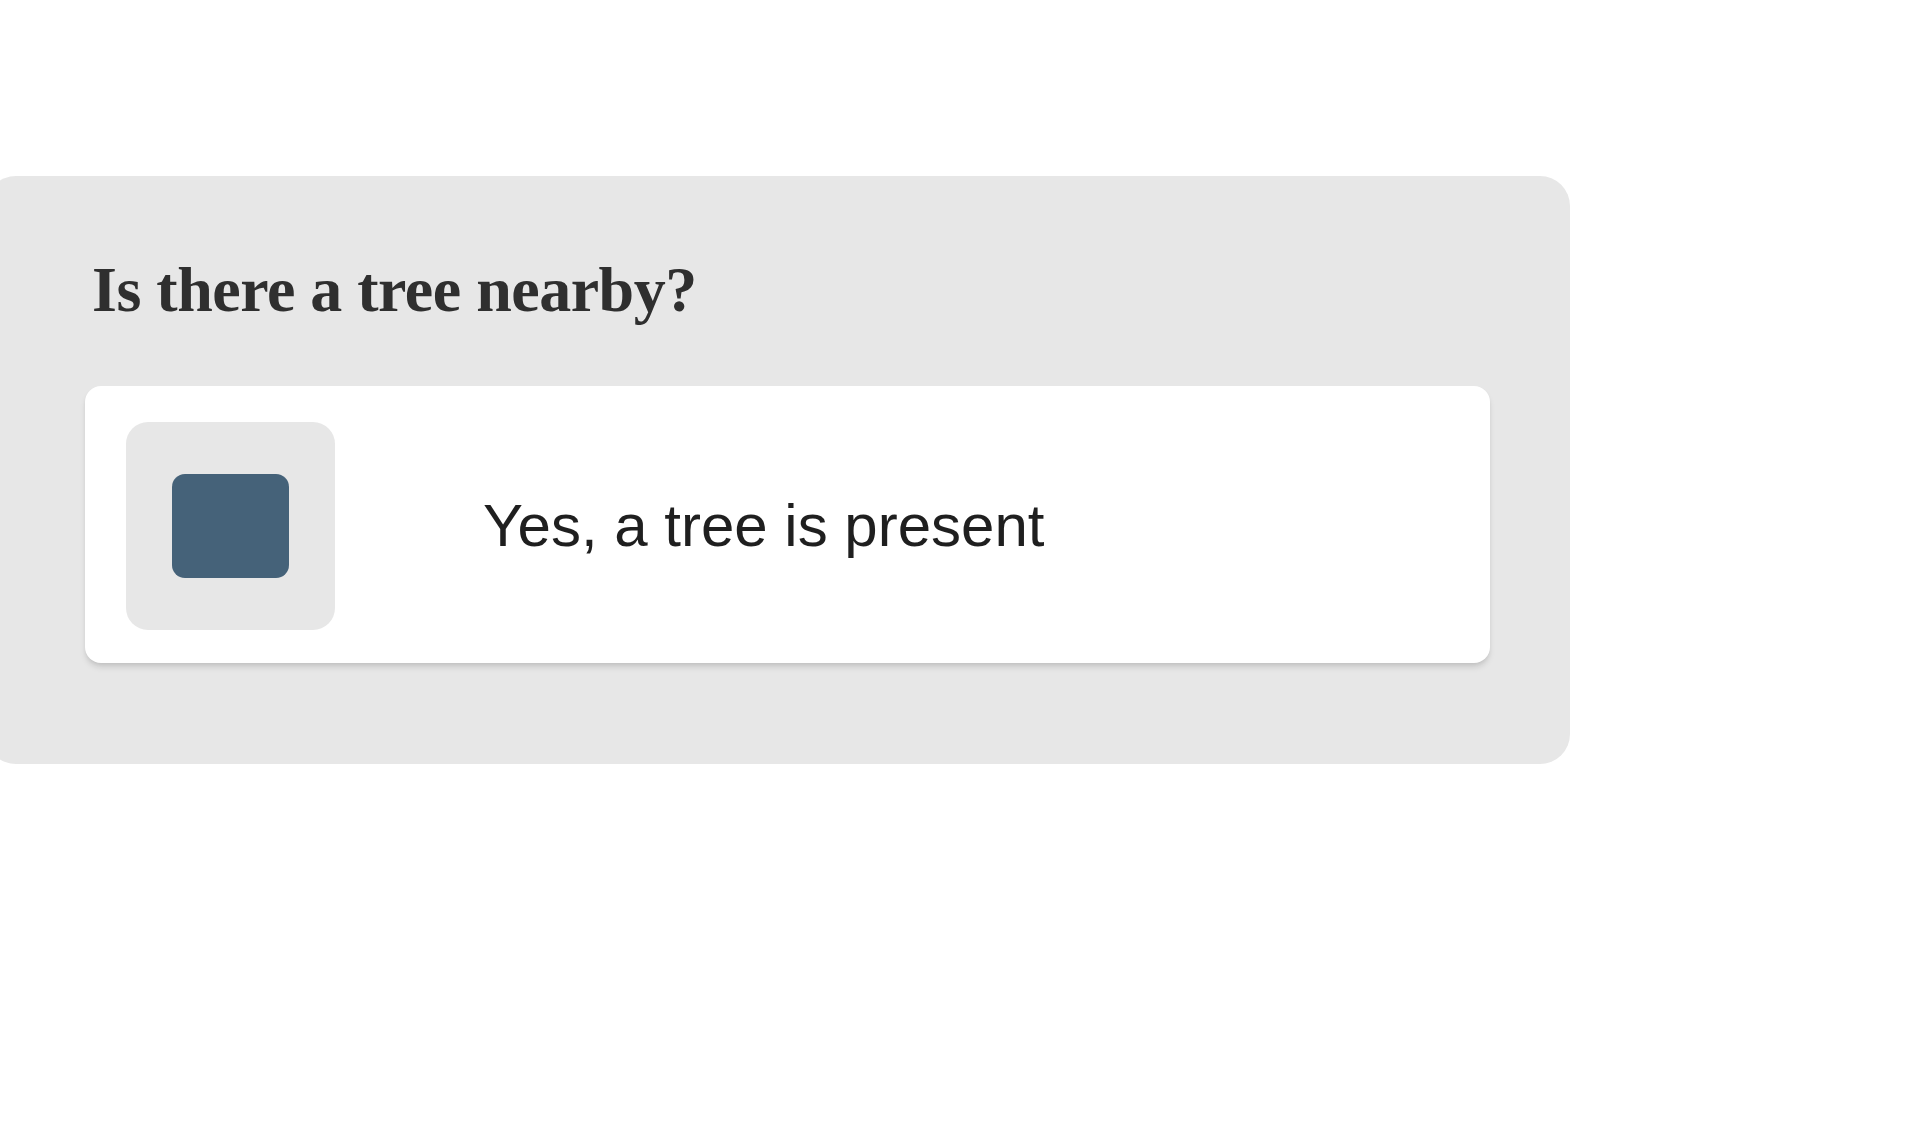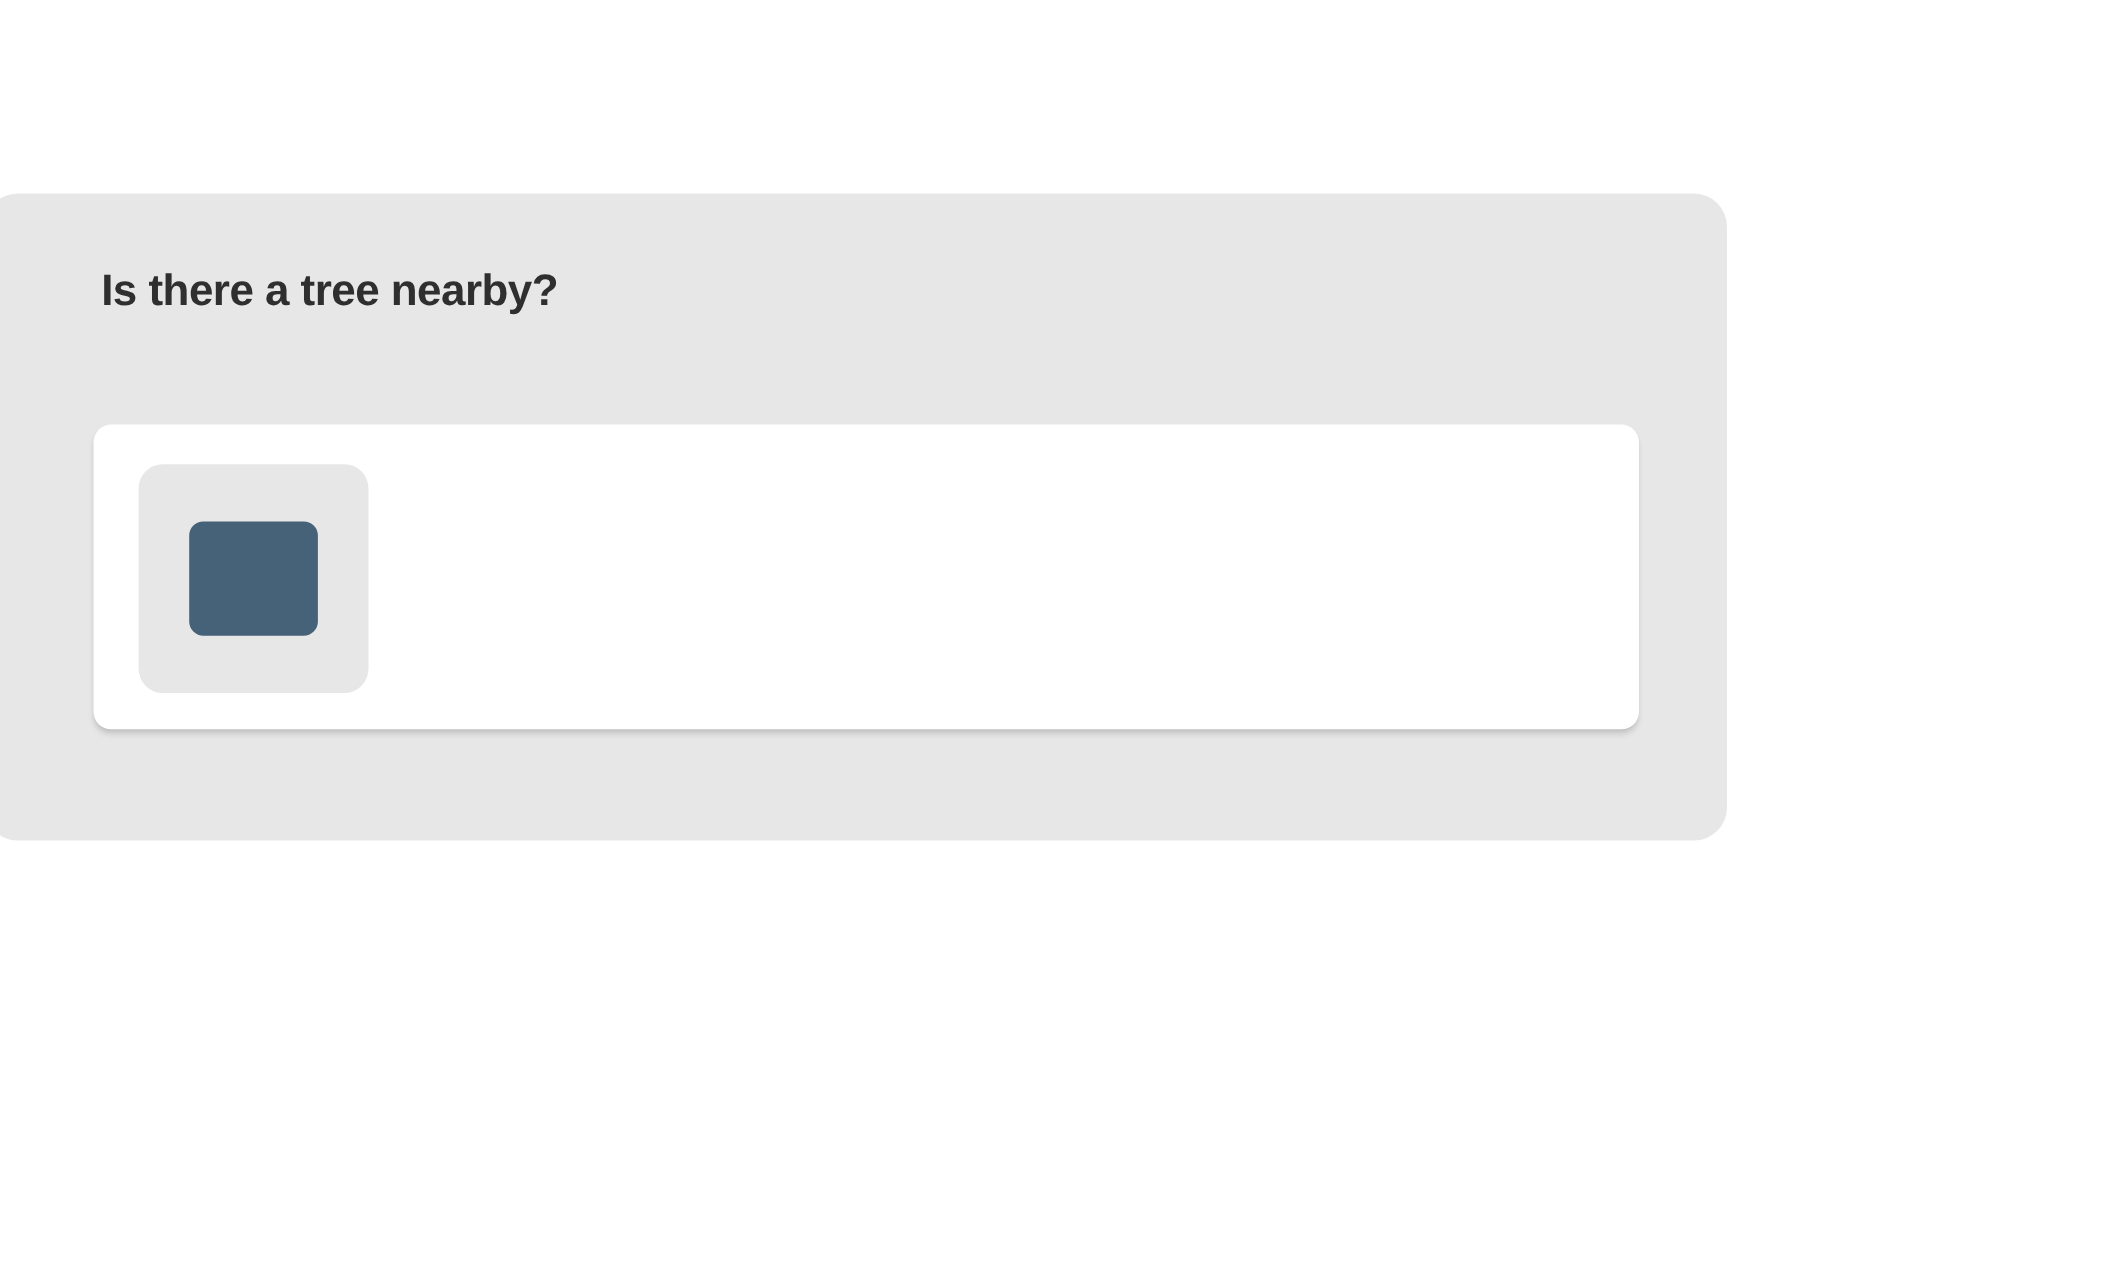--- a/index.html
+++ b/index.html
@@ -22,27 +22,28 @@
     width: 1584px;
     height: 588px;
     background: #e7e7e7;
     border-radius: 30px;
     box-sizing: border-box;
   }
 
   #panel-title {
     position: absolute;
     left: 92px;
-    top: 240px;
-    font-size: 40px;
+    top: 252px;
+    font-size: 64px;
     font-weight: bold;
     color: #2f2f2f;
     letter-spacing: -0.5px;
     white-space: nowrap;
     line-height: 1.2;
+    font-family: Liberation Serif, serif;
   }
 
   #options-list {
     position: absolute;
     left: 85px;
     top: 386px;
     width: 1405px;
   }
 
   .option-card {
@@ -103,15 +104,16 @@
 <div id="panel-title" style="color: rgb(47, 47, 47);">Is there a tree nearby?</div>
 
 <div id="options-list">
 
   <div class="option-card" style="background: rgb(255, 255, 255);">
 
     <div class="option-checkbox-wrap" style="background: rgb(231, 231, 231);">
       <div class="option-checkbox" style="background: rgb(69, 98, 121);"></div>
     </div>
 
+    <div class="option-label">Yes, a tree is present</div>
   </div>
 
 </div>
 
 </body></html>

